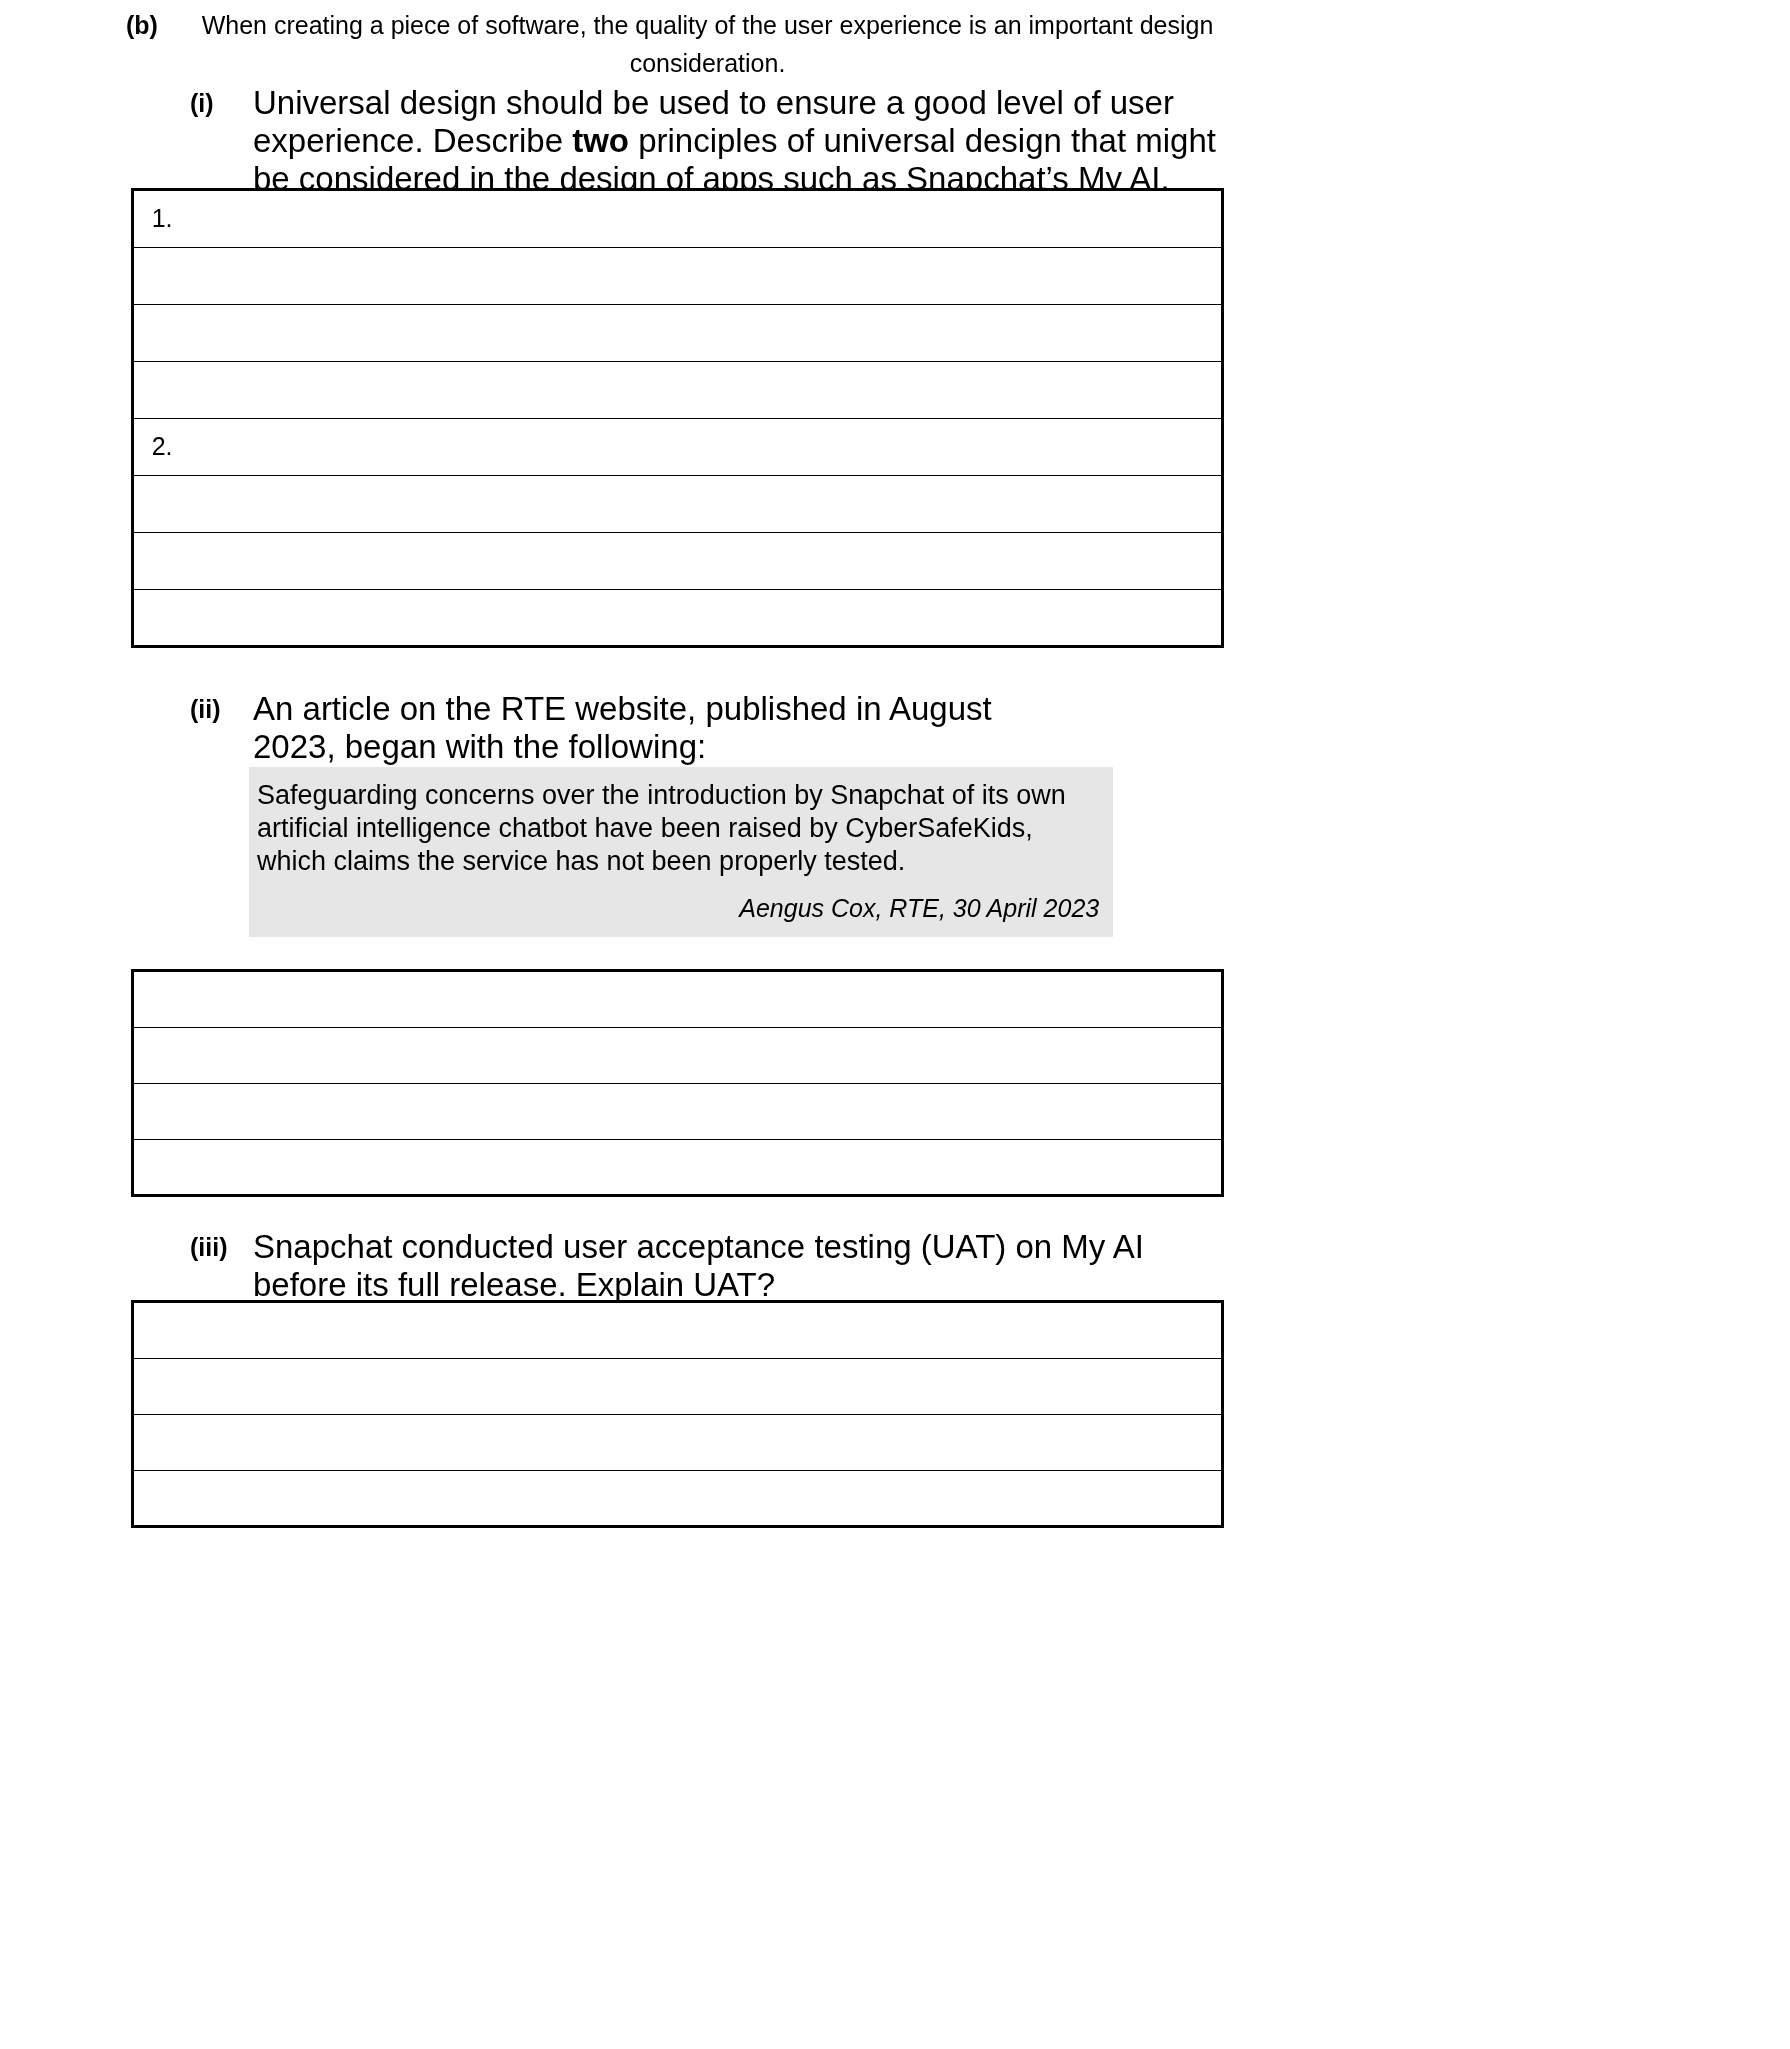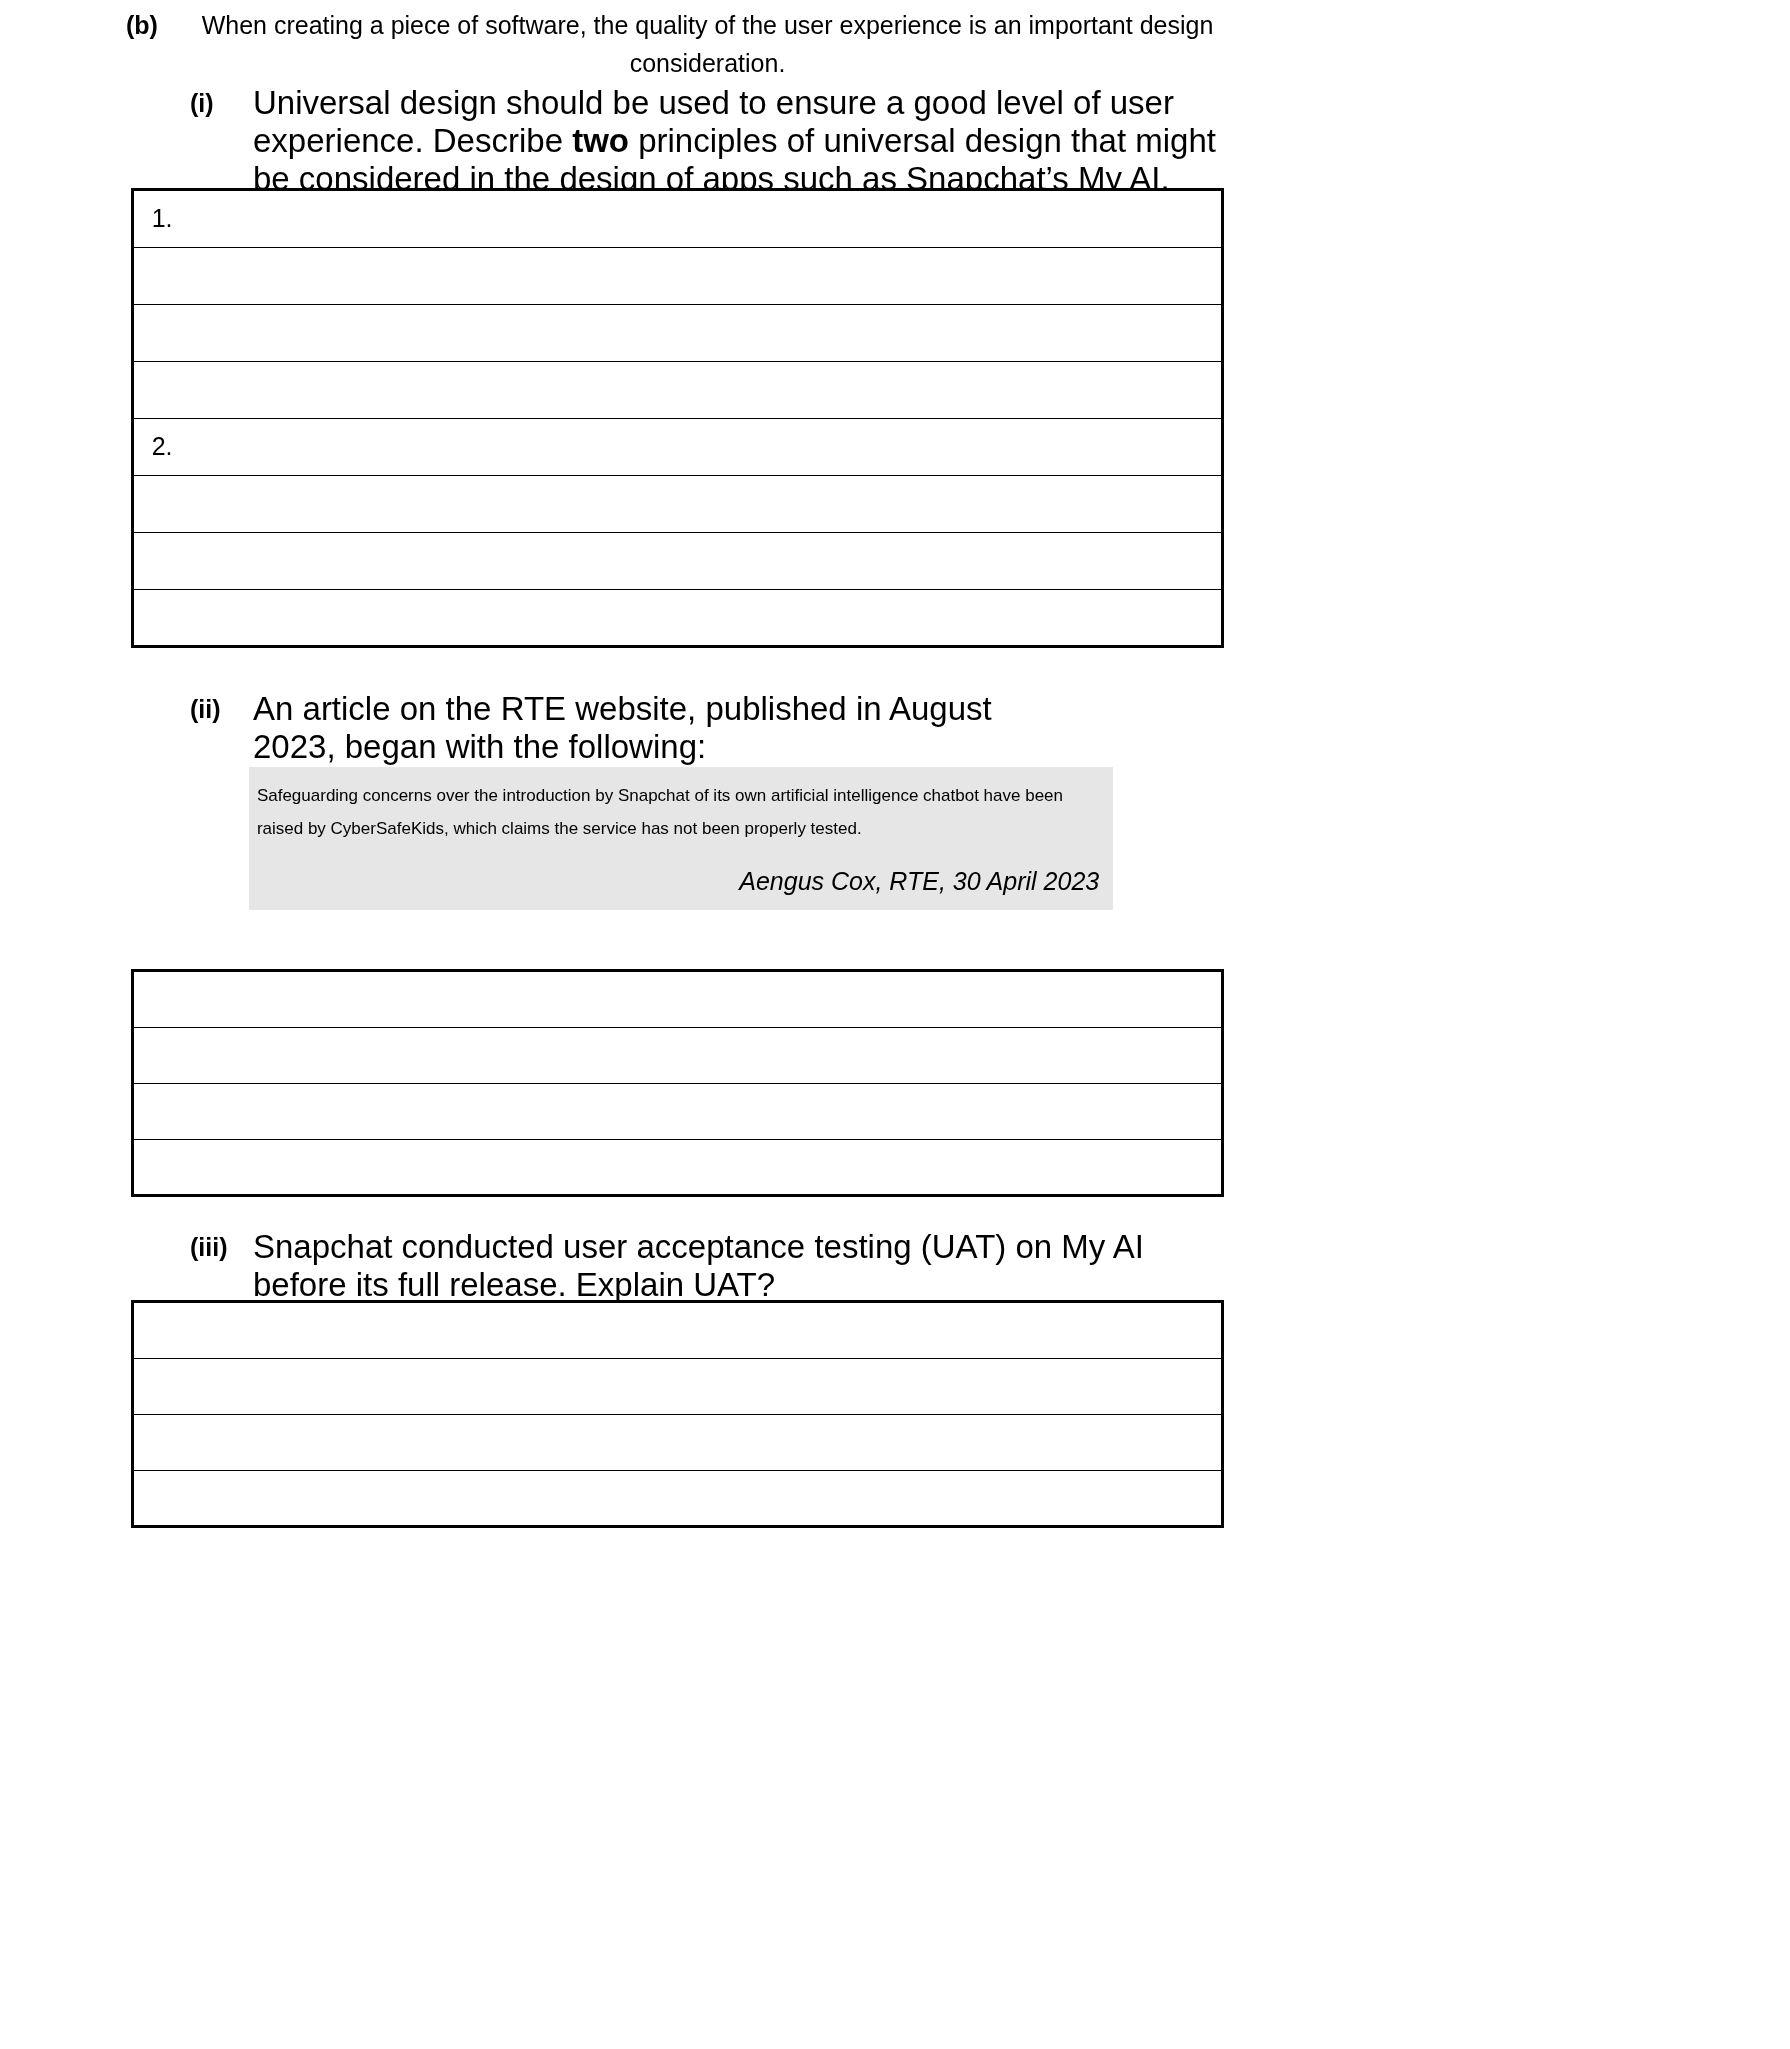--- a/index.html
+++ b/index.html
@@ -109,29 +109,29 @@
   .quote {
     position: absolute;
     left: 249px;
     top: 767px;
     width: 864px;
     background: #e6e6e6;
     padding: 11.8px 13.8px 11.8px 7.9px;
     box-sizing: border-box;
   }
   .quote-body {
-    font-size: 17px;
+    font-size: 27px;
     line-height: 33px;
   }
   .quote-attr {
     font-size: 25px;
     line-height: 33px;
     font-style: italic;
     text-align: right;
-    margin-top: 20px;
+    margin-top: 14px;
   }
 
   .explain-line {
     position: absolute;
     left: 255px;
     top: 926px;
     font-size: 25px;
     line-height: 33px;
   }
 </style>

